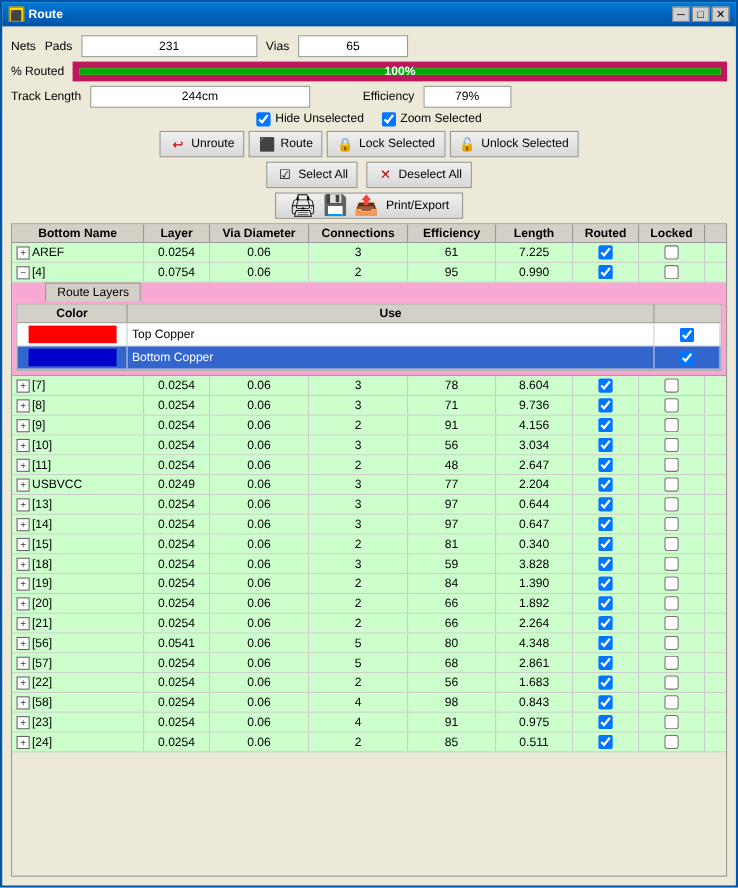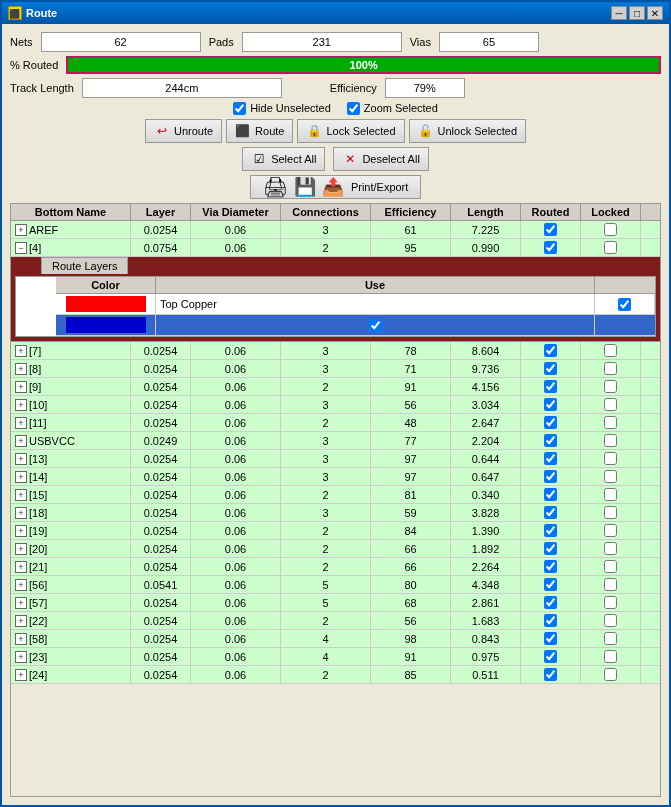--- a/index.html
+++ b/index.html
@@ -9,21 +9,21 @@
     .title-bar-left { display: flex; align-items: center; gap: 4px; font-size: 12px; font-weight: bold; }
     .title-bar-icon { width: 14px; height: 14px; background: #ffd700; border: 1px solid #aa8800; display: inline-block; font-size: 9px; text-align: center; line-height: 14px; }
     .title-bar-buttons { display: flex; gap: 2px; }
     .title-btn { width: 16px; height: 14px; background: #d0d0d0; border: 1px solid #888; display: flex; align-items: center; justify-content: center; cursor: pointer; font-size: 10px; color: #000; }
     .content { padding: 8px; flex: 1; overflow: hidden; display: flex; flex-direction: column; gap: 4px; }
     .info-row { display: flex; align-items: center; gap: 8px; }
     .label { color: #000; white-space: nowrap; }
     .info-input { border: 1px solid #999; background: white; padding: 1px 4px; height: 20px; text-align: center; }
     .progress-row { display: flex; align-items: center; gap: 8px; }
     .progress-label { white-space: nowrap; }
-    .progress-bar-container { flex: 1; height: 18px; background: #e0e0e0; border: 2px solid #be185d; position: relative; }
+    .progress-bar-container { flex: 1; height: 18px; background: #e0e0e0; border: 6px solid #be185d; position: relative; }
     .progress-bar-fill { height: 100%; background: #00aa00; display: flex; align-items: center; justify-content: center; color: white; font-weight: bold; font-size: 12px; }
     .track-row { display: flex; align-items: center; gap: 8px; }
     .track-input { border: 1px solid #999; background: white; padding: 1px 4px; height: 20px; text-align: center; width: 200px; }
     .efficiency-input { border: 1px solid #999; background: white; padding: 1px 4px; height: 20px; text-align: center; width: 80px; }
     .checkbox-row { display: flex; align-items: center; gap: 16px; justify-content: center; }
     .checkbox-label { display: flex; align-items: flex-start; gap: 4px; }
     .buttons-row { display: flex; align-items: center; justify-content: center; gap: 4px; }
     .btn { border: 1px solid #999; background: linear-gradient(to bottom, #f0f0f0, #d8d8d8); padding: 2px 8px; height: 24px; cursor: pointer; display: flex; align-items: center; gap: 4px; font-size: 11px; white-space: nowrap; }
     .btn-icon { width: 16px; height: 16px; display: inline-flex; align-items: center; justify-content: center; font-size: 12px; }
     .select-row { display: flex; align-items: center; justify-content: center; gap: 8px; }
@@ -31,23 +31,23 @@
     .print-btn { border: 1px solid #999; background: linear-gradient(to bottom, #f0f0f0, #d8d8d8); padding: 4px 12px; cursor: pointer; display: flex; align-items: center; gap: 6px; }
     .print-icon { font-size: 20px; }
     .table-container { flex: 1; overflow: hidden; border: 1px solid #999; display: flex; flex-direction: column; }
     .table-header { display: grid; grid-template-columns: 120px 60px 90px 90px 80px 70px 60px 60px; background: #d4d0c8; border-bottom: 1px solid #999; }
     .th { padding: 2px 4px; border-right: 1px solid #999; font-weight: bold; text-align: center; white-space: nowrap; }
     .table-body { flex: 1; overflow-y: auto; overflow-x: hidden; }
     .table-row { display: grid; grid-template-columns: 120px 60px 90px 90px 80px 70px 60px 60px; border-bottom: 1px solid #ccc; }
     .td { padding: 2px 4px; border-right: 1px solid #ccc; text-align: center; display: flex; align-items: center; justify-content: center; overflow: hidden; white-space: nowrap; }
     .td.left { justify-content: flex-start; }
     .expand-btn { width: 12px; height: 12px; border: 1px solid #666; background: white; color: #333; display: inline-flex; align-items: center; justify-content: center; font-size: 9px; margin-right: 2px; cursor: pointer; flex-shrink: 0; }
-    .sub-table { background: #7f1d1d; border-bottom: 1px solid #999; }
+    .sub-table { background: #f9a8d4; border-bottom: 1px solid #999; }
     .route-layers-tab { display: inline-block; background: #d4d0c8; border: 1px solid #999; border-bottom: none; padding: 2px 10px; margin-left: 30px; cursor: pointer; }
-    .sub-table-content { border: 1px solid #999; margin: 2px 4px 4px 4px; background: white; padding-left: 40px; }
+    .sub-table-content { border: 1px solid #999; margin: 2px 4px 4px 4px; background: white; }
     .sub-header { display: grid; grid-template-columns: 100px 1fr 60px; background: #d4d0c8; border-bottom: 1px solid #999; }
     .sub-row { display: grid; grid-template-columns: 100px 1fr 60px; border-bottom: 1px solid #ccc; }
     .checkbox { width: 14px; height: 14px; }
     input[type="checkbox"] { width: 13px; height: 13px; }
     .nets-input { width: 160px; }
     .pads-input { width: 160px; }
     .vias-input { width: 100px; }
   </style>
 </head>
 <body>
@@ -63,21 +63,20 @@
       <div class="title-btn">─</div>
       <div class="title-btn">□</div>
       <div class="title-btn">✕</div>
     </div>
   </div>
 
   <div class="content">
 
     <div class="info-row">
       <span class="label">Nets</span>
-      <input class="info-input nets-input" type="text" readonly="" value="62" style="">
       <span class="label">Pads</span>
       <input class="info-input pads-input" type="text" readonly="" value="231" style="">
       <span class="label">Vias</span>
       <input class="info-input vias-input" type="text" readonly="" value="65" style="">
     </div>
 
     <div class="progress-row">
       <span class="progress-label">% Routed</span>
       <div class="progress-bar-container">
         <div class="progress-bar-fill" style="width:100%">
@@ -202,20 +201,21 @@
                 </div>
                 <div class="td left" style="color: black;">Top Copper</div>
                 <div class="td">
                   <input type="checkbox" checked="" style="">
                 </div>
               </div>
               <div class="sub-row" style="background: rgb(51, 102, 204);">
                 <div class="td">
                   <div style="width: 80px; height: 16px; background: rgb(0, 0, 204);"></div>
                 </div>
+                <div class="td left" style="color: white;">Bottom Copper</div>
                 <div class="td">
                   <input type="checkbox" checked="" style="">
                 </div>
               </div>
             </div></div>
           <div class="table-row" style="background: rgb(204, 255, 204);">
             <div class="td left">
               <span class="expand-btn">+</span>
               <span>[7]</span>
             </div>

